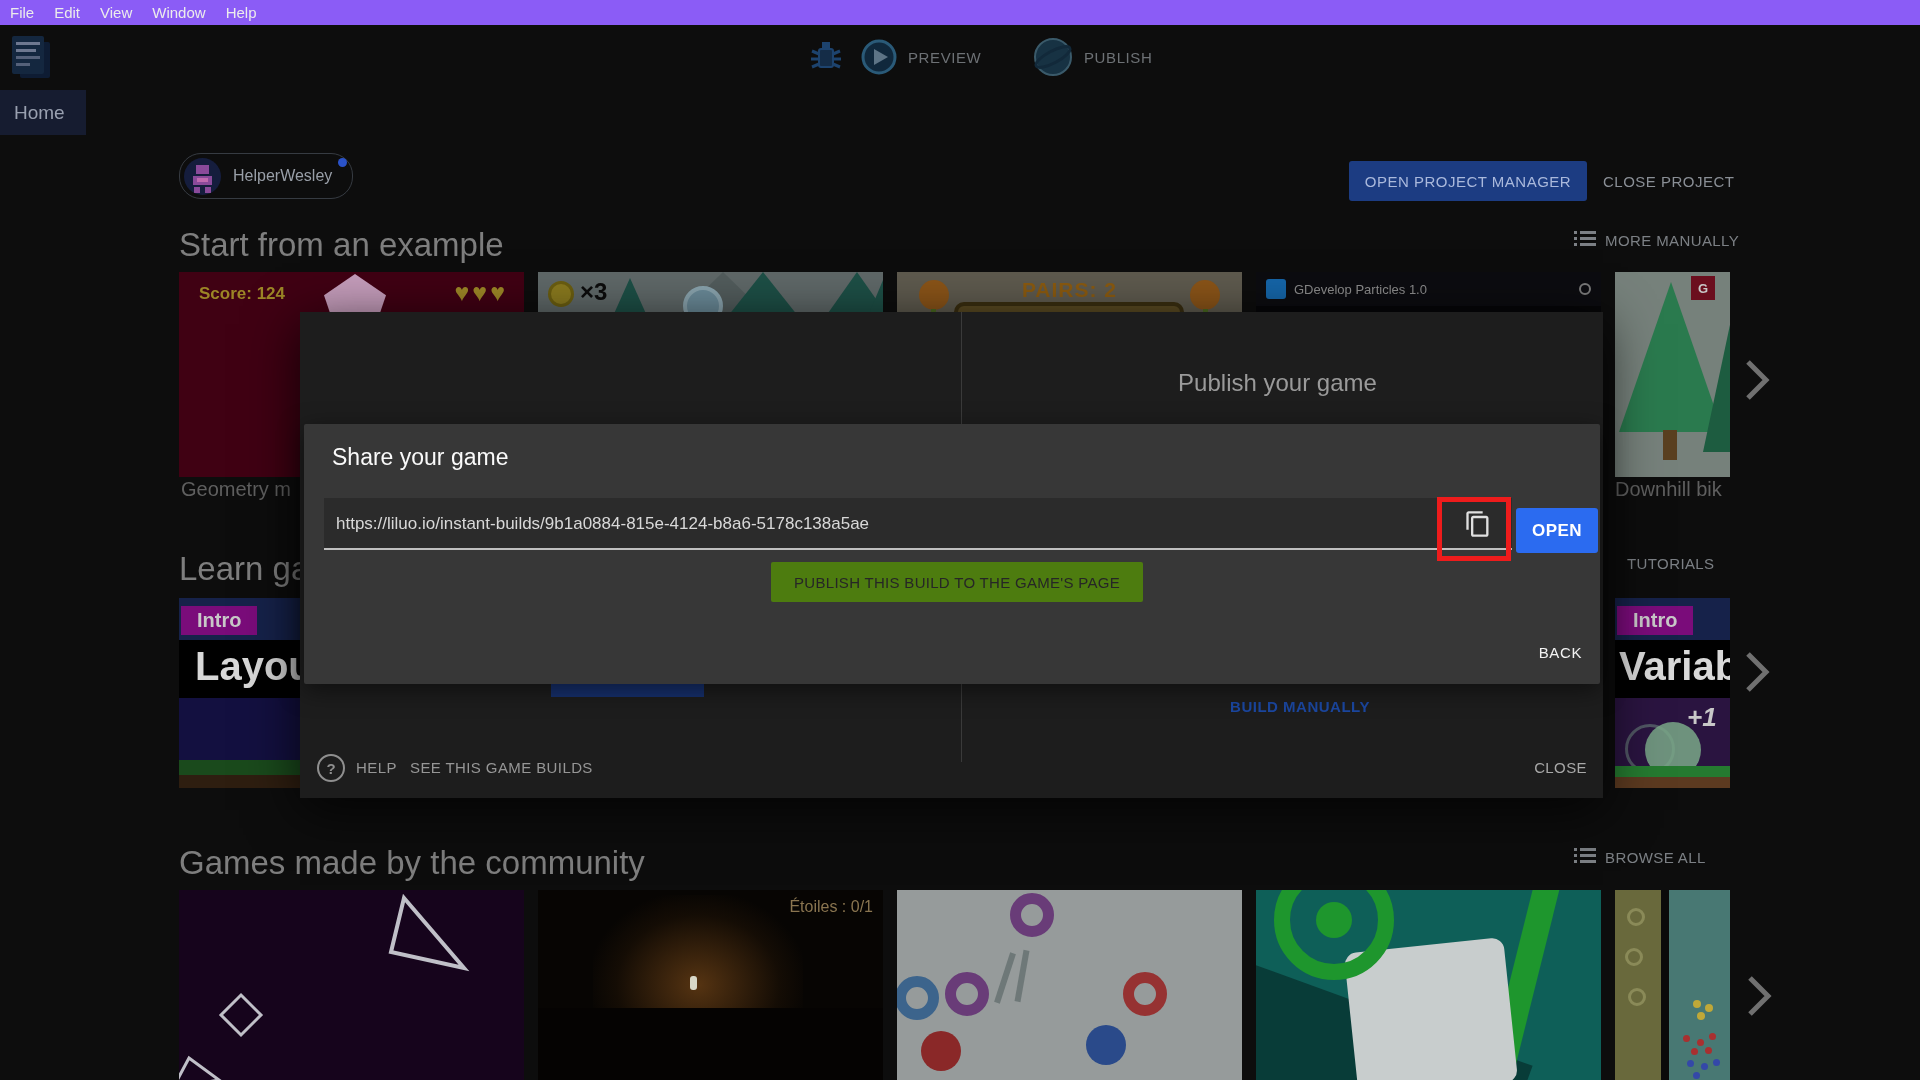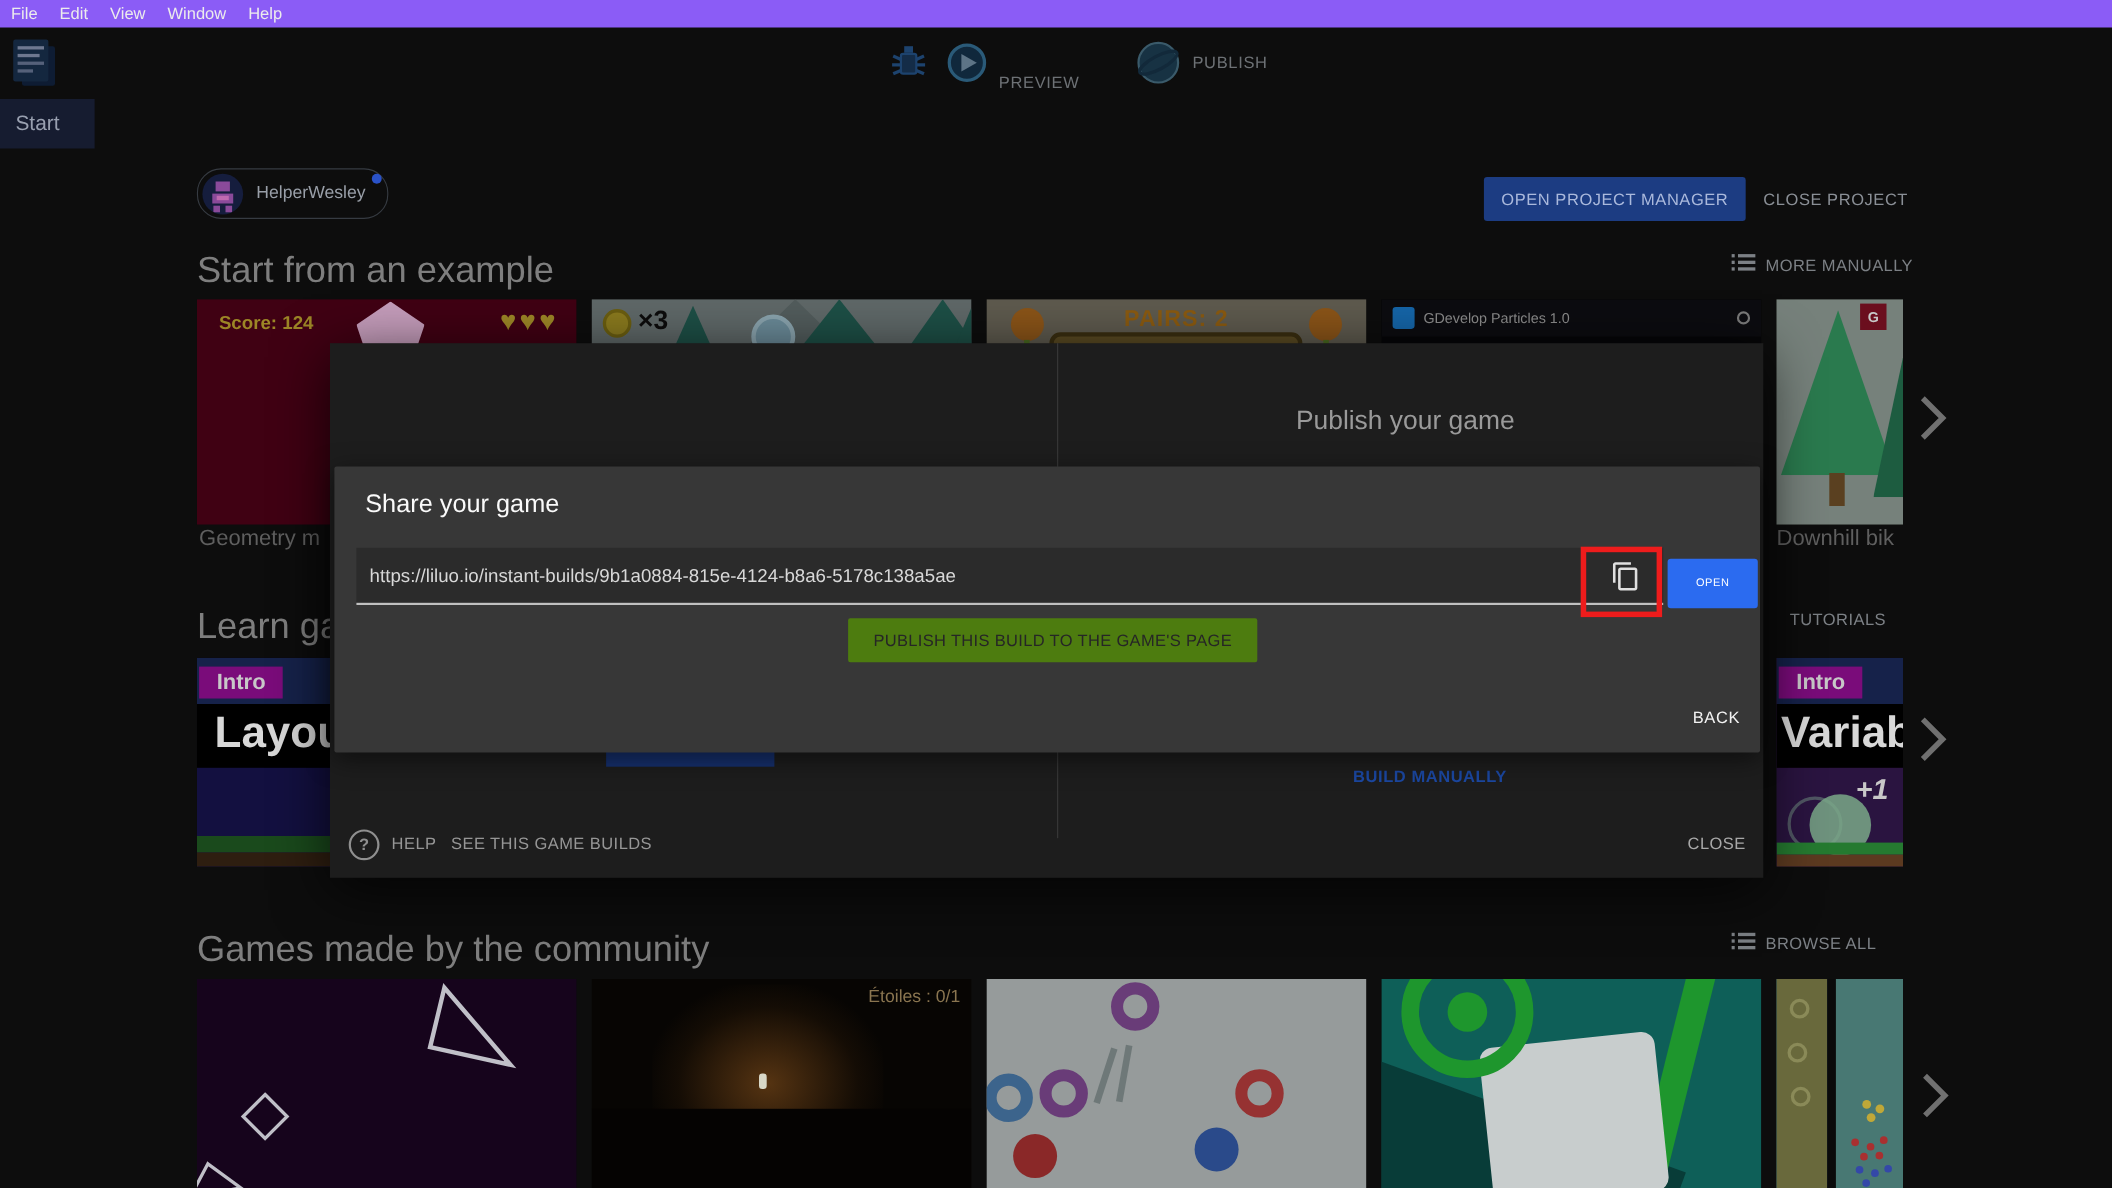--- a/index.html
+++ b/index.html
@@ -52,21 +52,21 @@
   .inner-panel{position:absolute;left:4px;top:112px;width:1296px;height:260px;background:#373737;border-radius:2px;
     box-shadow:0 6px 24px rgba(0,0,0,.5);}
   .panel-title{position:absolute;left:28px;top:20px;color:#fafafa;font-size:23px;}
   .url-field{position:absolute;left:20px;top:74px;width:1188px;height:52px;background:#2b2b2b;
     border-bottom:2px solid #c0c0c0;box-sizing:border-box;}
   .url-field input{position:absolute;left:0;top:0;width:1120px;height:50px;background:transparent;border:none;outline:none;
     color:#d8d8d8;font-size:17px;padding-left:12px;font-family:"Liberation Sans",sans-serif;}
   .copy-btn{position:absolute;right:14px;top:8px;width:40px;height:40px;display:flex;align-items:center;justify-content:center;}
   .red-box{position:absolute;left:1133px;top:73px;width:74px;height:64px;border:5px solid #ee1c1c;box-sizing:border-box;z-index:2;}
   .open-btn{position:absolute;left:1212px;top:84px;width:82px;height:45px;background:#2b6bf0;border-radius:3px;
-    color:#ffffff;font-size:10px;font-weight:normal;letter-spacing:.5px;display:flex;align-items:center;justify-content:center;}
+    color:#ffffff;font-size:17px;font-weight:bold;letter-spacing:.5px;display:flex;align-items:center;justify-content:center;}
   .pub-build-btn{position:absolute;left:467px;top:138px;width:372px;height:40px;background:#4d7c0f;border-radius:2px;
     color:#262626;font-size:15px;letter-spacing:.3px;display:flex;align-items:center;justify-content:center;}
   .back-btn{position:absolute;right:18px;top:210px;height:36px;color:#f2f2f2;font-size:15px;letter-spacing:.6px;
     display:flex;align-items:center;}
   
   .tri{clip-path:polygon(50% 0,100% 100%,0 100%);}
   .pent{clip-path:polygon(50% 0%,100% 38%,81% 100%,19% 100%,0% 38%);}
   .circle{border-radius:50%;}
   .ring{border-radius:50%;border-style:solid;background:transparent;box-sizing:border-box;}
 </style>
@@ -104,34 +104,34 @@
   </svg>
 </div>
 
 <div class="abs" style="left:860px;top:38px;width:130px;height:40px;">
   <span>
     <svg width="38" height="38" viewBox="0 0 38 38">
       <circle cx="19" cy="19" r="16" fill="#10283c" stroke="#2a5a78" stroke-width="3"></circle>
       <polygon points="14,11 28,19 14,27" fill="#5d7486"></polygon>
     </svg>
   </span>
-  <span class="toolbar-label" style="left:48px;top:11px;margin-top:18px;">PREVIEW</span>
+  <span class="toolbar-label" style="left:48px;top:11px;">PREVIEW</span>
 </div>
 
 <div class="abs" style="left:1032px;top:36px;width:130px;height:42px;">
   <span>
     <svg width="42" height="42" viewBox="0 0 42 42">
       <circle cx="21" cy="21" r="18" fill="#173243" stroke="#3a5a6a" stroke-width="2"></circle>
       <ellipse cx="21" cy="21" rx="19" ry="6" fill="none" stroke="#12293a" stroke-width="3" transform="rotate(-28 21 21)"></ellipse>
     </svg>
   </span>
   <span class="toolbar-label" style="left:52px;top:13px;">PUBLISH</span>
 </div>
 
-<div class="home-tab">Start</div>
+<div class="home-tab">Home</div>
 
 <div class="user-chip">
   <div class="avatar">
     <div style="position:absolute;left:12px;top:7px;width:13px;height:9px;background:#8a4a9a;"></div>
     <div style="position:absolute;left:9px;top:18px;width:19px;height:9px;background:#8a4a9a;"></div>
     <div style="position:absolute;left:13px;top:20px;width:11px;height:4px;background:#c06ab0;"></div>
     <div style="position:absolute;left:10px;top:29px;width:6px;height:6px;background:#8a4a9a;"></div>
     <div style="position:absolute;left:21px;top:29px;width:6px;height:6px;background:#8a4a9a;"></div>
   </div>
   <span class="uname">HelperWesley</span>

